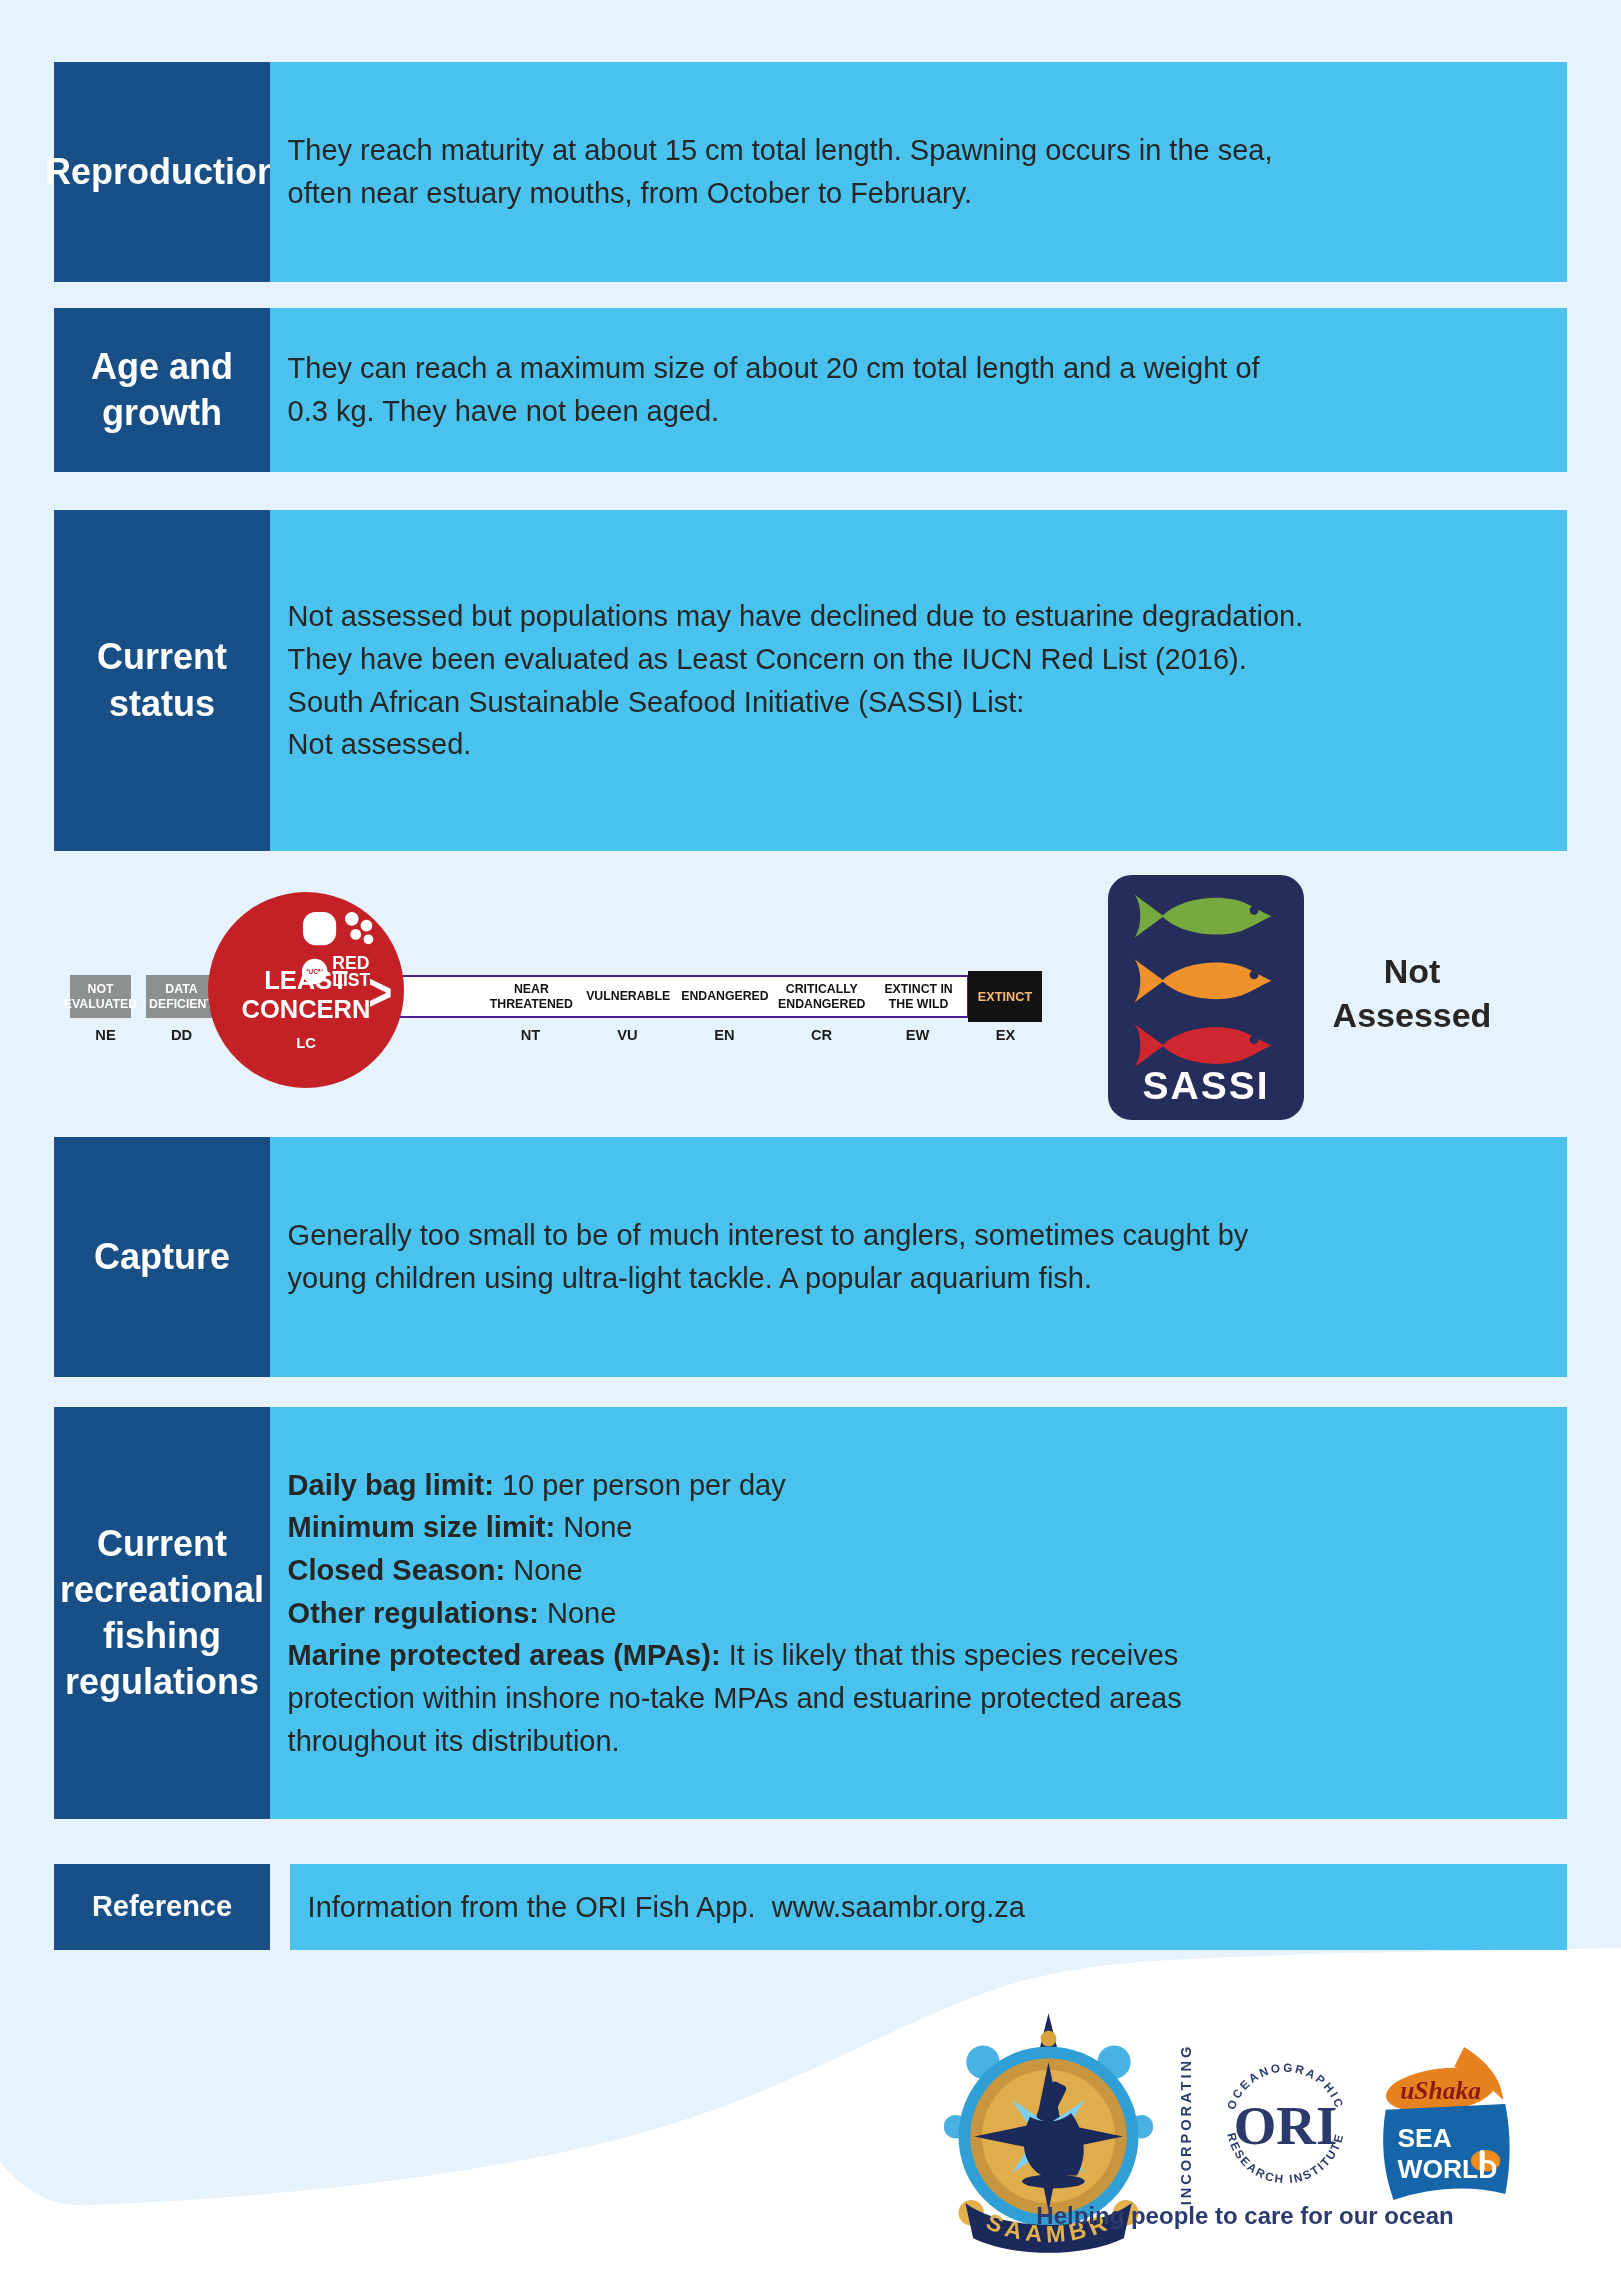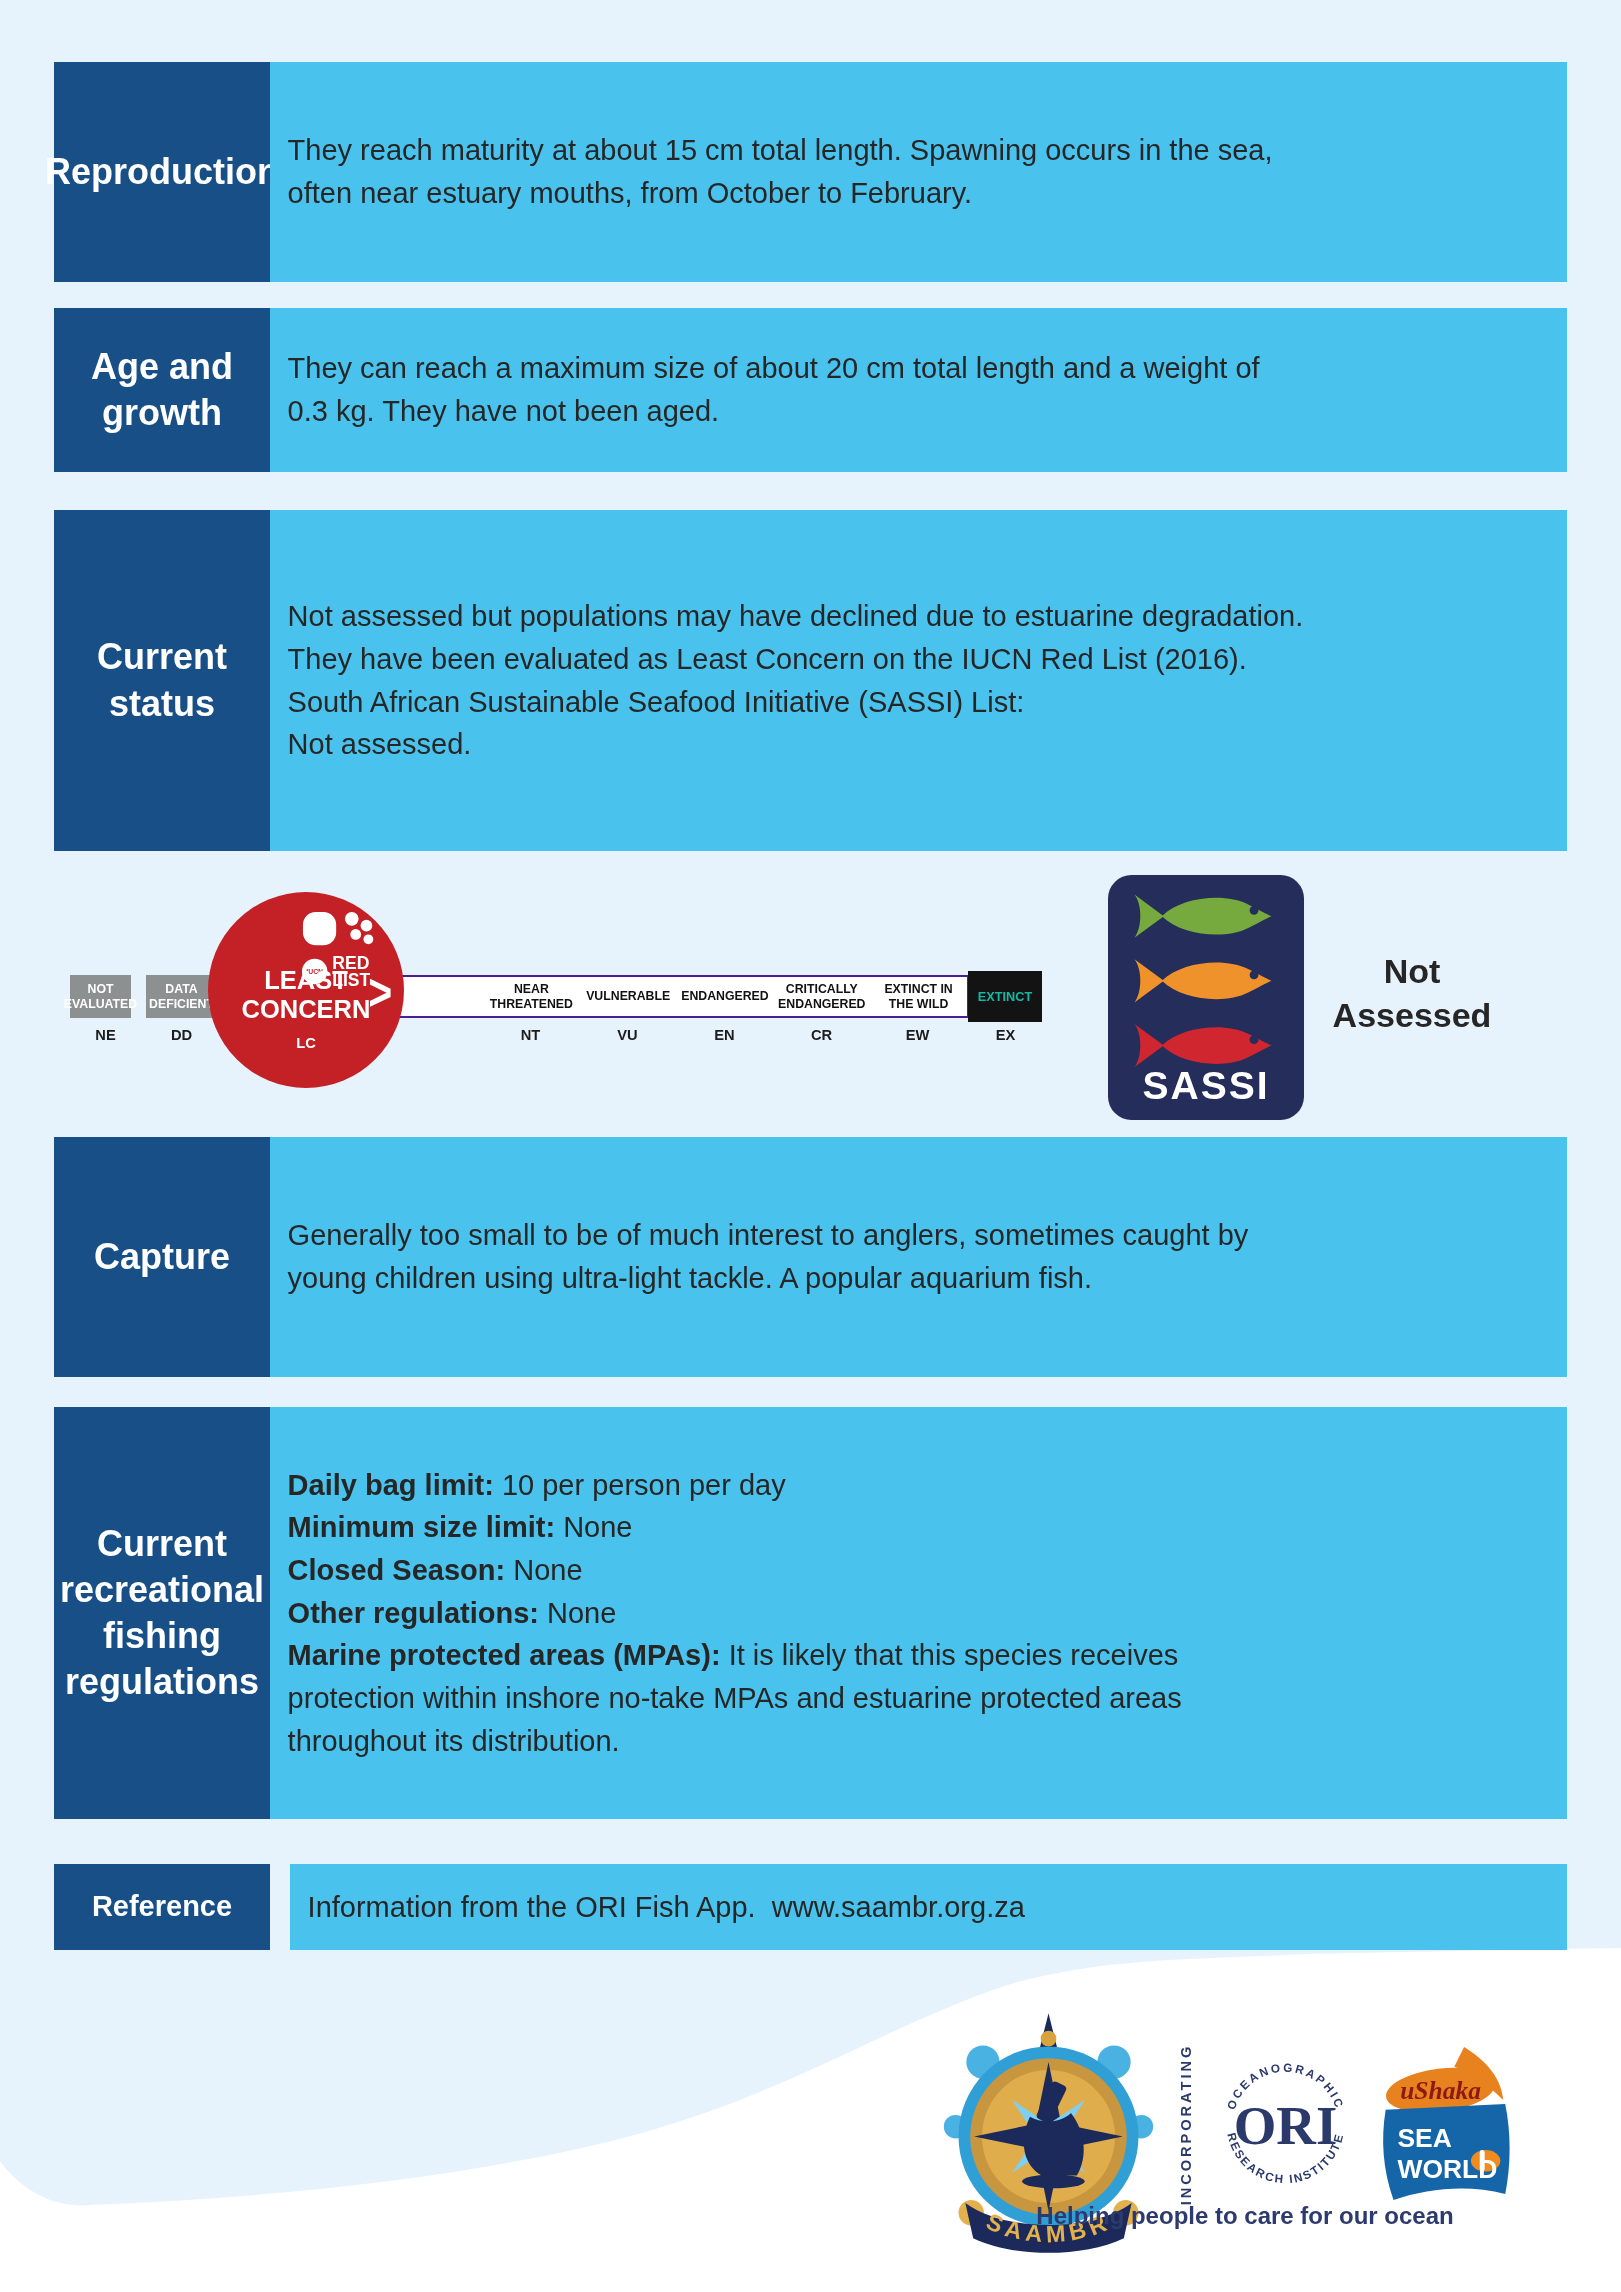--- a/index.html
+++ b/index.html
@@ -19,21 +19,21 @@
   .iucn-band{position:absolute;left:0;top:851px;width:1621px;height:286px;z-index:2;}
   .iucn-box{position:absolute;top:124px;height:43px;background:#8c9091;color:#fff;font-weight:bold;
             font-size:12.3px;line-height:1.2;display:flex;align-items:center;justify-content:center;
             text-align:center;box-sizing:border-box;padding:0 3.9px;}
   .iucn-bar{position:absolute;left:365px;top:124px;width:604px;height:43px;background:#ffffff;
             border:2px solid #4c1d95;box-sizing:border-box;display:flex;align-items:center;}
   .iucn-bar .labels{margin-left:116px;flex:1;display:flex;align-items:center;height:100%;}
   .iucn-bar .cat{flex:1;text-align:center;font-weight:bold;font-size:12.3px;line-height:1.15;
                  color:#111;padding:0 2.9px;}
   .extinct-box{position:absolute;left:968px;top:120px;width:74px;height:51px;background:#131313;
-               color:#14b8a6;font-weight:bold;font-size:12.7px;display:flex;align-items:center;
+               color:#fdba74;font-weight:bold;font-size:12.7px;display:flex;align-items:center;
                justify-content:center;}
   .code{position:absolute;top:176px;width:63px;text-align:center;font-weight:bold;font-size:14.7px;
         color:#1c1c1c;}
   .lc-circle{position:absolute;left:208px;top:41px;width:196px;height:196px;border-radius:50%;
              background:#c42127;color:#fff;z-index:3;}
   .lc-title{position:absolute;top:74px;left:0;right:0;text-align:center;font-weight:bold;
             font-size:25.5px;line-height:1.12;}
   .lc-code{position:absolute;top:143px;left:0;right:0;text-align:center;font-weight:bold;
            font-size:14.7px;}
   .lc-chevron{position:absolute;right:11.8px;top:78px;font-size:41px;font-weight:bold;color:#fff;

